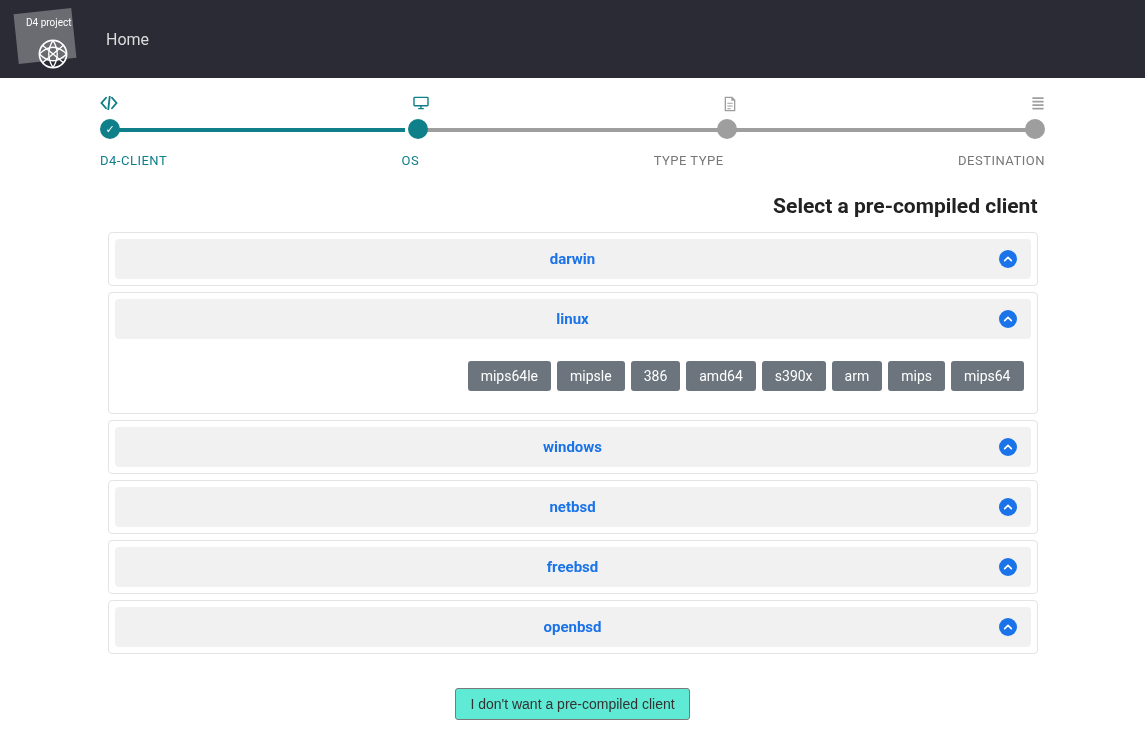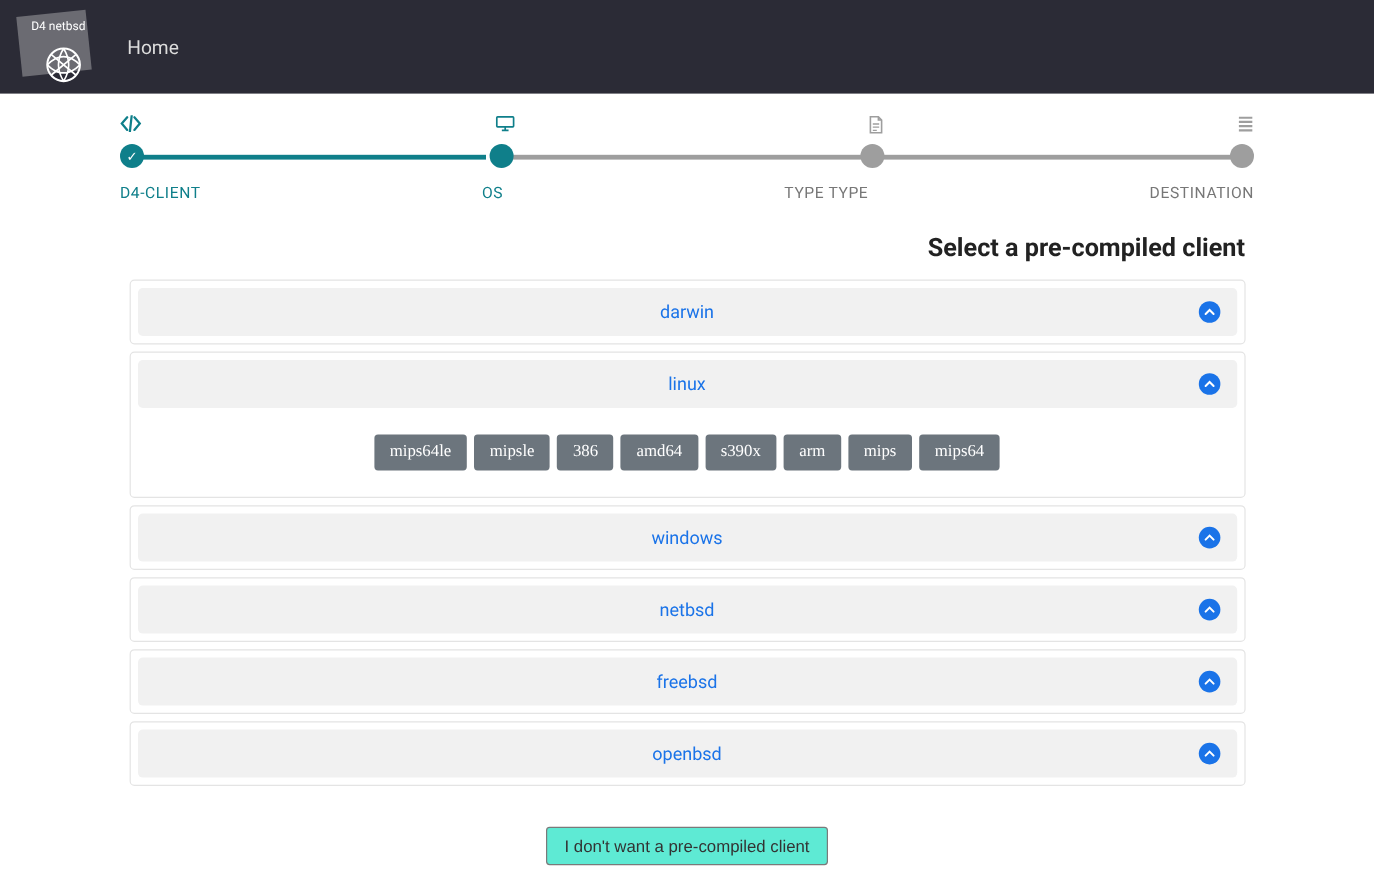--- a/index.html
+++ b/index.html
@@ -21,36 +21,36 @@
 .dot .check{ color:#fff; font-size:11px; }
 .line { position:absolute; top:9px; height:4px; background:#9e9e9e; z-index:1; }
 .line.done{ background:#0f7f8a; }
 .step-label{ margin-top:6px; font-size:13px; letter-spacing:.5px; color:#777; }
 
 
 .container{ max-width:950px; margin:0 auto; padding:0 10px; }
 h2.title{ font-size:21px; font-weight:700; text-align:right; margin:18px 0 14px; color:#222;}
 .card{ border:1px solid #e4e4e4; border-radius:4px; margin-bottom:6px; background:#fff; box-shadow:0 0 0 rgba(0,0,0,0); }
 .card-header{ background:#f1f1f1; border-radius:4px; padding:11px 18px; display:flex; align-items:center; justify-content:center; position:relative; cursor:pointer; margin:6px;}
-.card-header .name{ color:#1a73e8; font-weight:400; font-size:15px; }
+.card-header .name{ color:#1a73e8; font-weight:700; font-size:15px; }
 .chev{ position:absolute; right:14px; top:50%; transform:translateY(-50%); width:18px; height:18px; border-radius:50%; background:#1a73e8; display:flex; align-items:center; justify-content:center;}
 .chev svg{ display:block;}
-.card-body{ padding:16px 10px 22px; text-align:center;font-family:Liberation Serif, serif; }
+.card-body{ padding:16px 10px 22px; text-align:right; }
 .chip{ display:inline-block; background:#6c757d; color:#fff; font-size:14px; padding:7px 13px; border-radius:3px; margin:0 3px; cursor:pointer; }
 
 .skip-btn{ display:block; margin:34px auto 24px; background:#5eead4; border:1px solid #7a7a7a; color:#333; font-size:14px; padding:7px 14px; border-radius:3px; cursor:pointer;}
 </style>
 </head>
 <body>
 
 <div class="navbar">
   <div class="brand">
     <div class="brand-badge">
       <div class="square"></div>
-      <div class="txt">D4 netbsd</div>
+      <div class="txt">D4 project</div>
       <svg width="34" height="34" viewBox="0 0 40 40">
         <circle cx="20" cy="20" r="16" fill="none" stroke="#fff" stroke-width="2"></circle>
         <path d="M4 20 Q20 4 36 20 M4 20 Q20 36 36 20 M20 4 Q10 20 20 36 M20 4 Q30 20 20 36" fill="none" stroke="#fff" stroke-width="1.6"></path>
         <path d="M8 10 L32 30 M32 10 L8 30" stroke="#fff" stroke-width="1.6"></path>
       </svg>
     </div>
   </div>
   <a class="nav-link">Home</a>
 </div>
 

